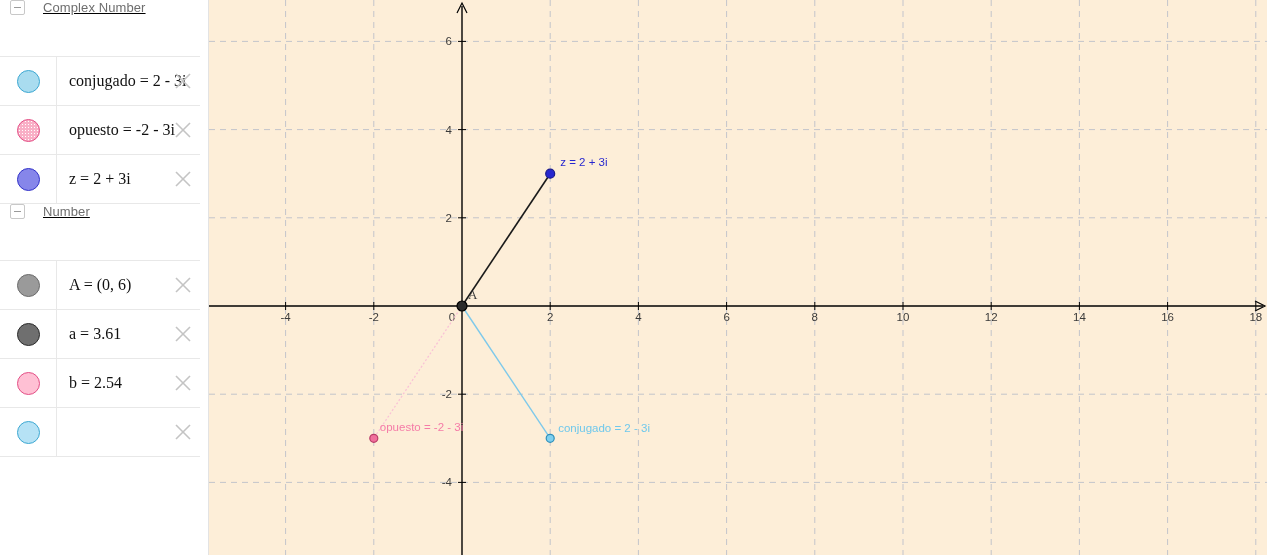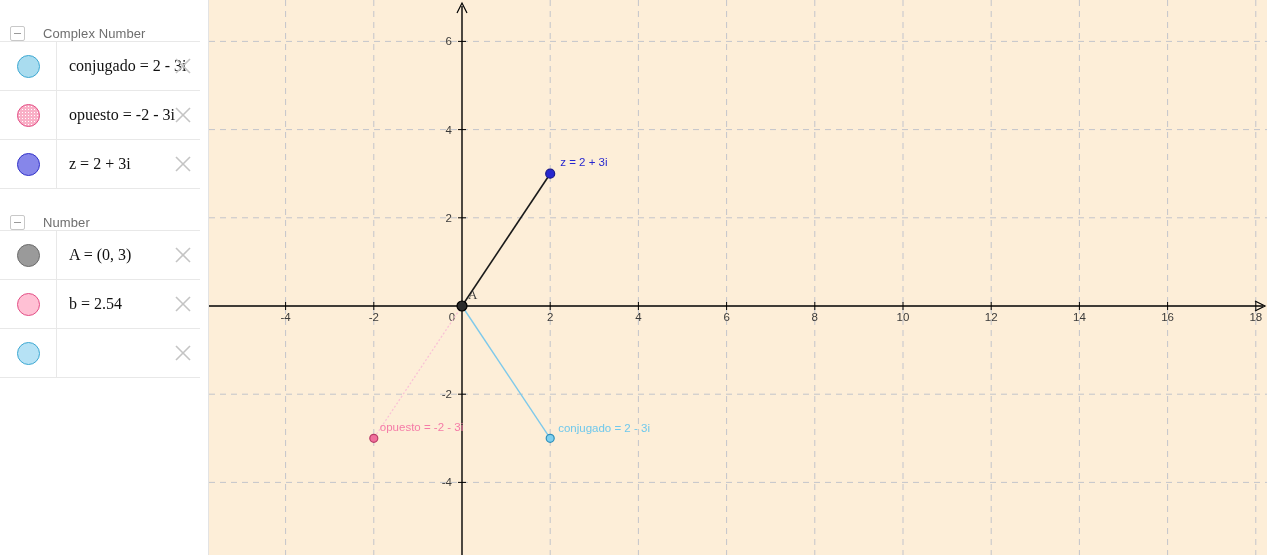--- a/index.html
+++ b/index.html
@@ -19,25 +19,26 @@
     flex: 0 0 200px;
     overflow: hidden;
   }
   #sidebar-gap {
     width: 9px; height: 555px; background: #ffffff;
     flex: 0 0 9px;
     border-right: 1px solid #e3e3e3;
   }
 
   .group-header {
-    height: 42px;
-    display: flex; align-items: flex-end;
+    height: 57px;
+    display: flex; align-items: flex-start;
     padding-left: 10px;
     border-bottom: 1px solid #e8e8e8;
     background: #fff;
+    text-decoration: underline;
   }
   .collapse-box {
     width: 15px; height: 15px;
     border: 1px solid #c8c8c8;
     border-radius: 2px;
     position: relative;
     flex: 0 0 15px;
     background: #fff;
   }
   .collapse-box::after {
@@ -164,21 +165,33 @@
         </div>
       </div>
       <div class="group-header">
         <div class="collapse-box"></div>
         <div class="group-title">Number</div>
       </div>
       <div class="row">
         <div class="row-marker">
           <div class="dot" style="background: rgb(154, 154, 154); border: 1.5px solid rgb(107, 107, 107);"></div>
         </div>
-        <div class="row-label">A = (0, 3)</div>
+        <div class="row-label">A = (0, 6)</div>
+        <div class="row-close">
+          <svg width="22" height="22" viewBox="0 0 22 22">
+            <path d="M4 4 L18 18" stroke="#c4c4c4" stroke-width="1.6" stroke-linecap="butt"></path>
+            <path d="M18 4 L4 18" stroke="#c4c4c4" stroke-width="1.6" stroke-linecap="butt"></path>
+          </svg>
+        </div>
+      </div>
+      <div class="row">
+        <div class="row-marker">
+          <div class="dot" style="background: rgb(111, 111, 111); border: 1.5px solid rgb(43, 43, 43);"></div>
+        </div>
+        <div class="row-label">a = 3.61</div>
         <div class="row-close">
           <svg width="22" height="22" viewBox="0 0 22 22">
             <path d="M4 4 L18 18" stroke="#c4c4c4" stroke-width="1.6" stroke-linecap="butt"></path>
             <path d="M18 4 L4 18" stroke="#c4c4c4" stroke-width="1.6" stroke-linecap="butt"></path>
           </svg>
         </div>
       </div>
       <div class="row">
         <div class="row-marker">
           <div class="dot" style="background: rgb(255, 192, 212); border: 1.5px solid rgb(227, 79, 134);"></div>

